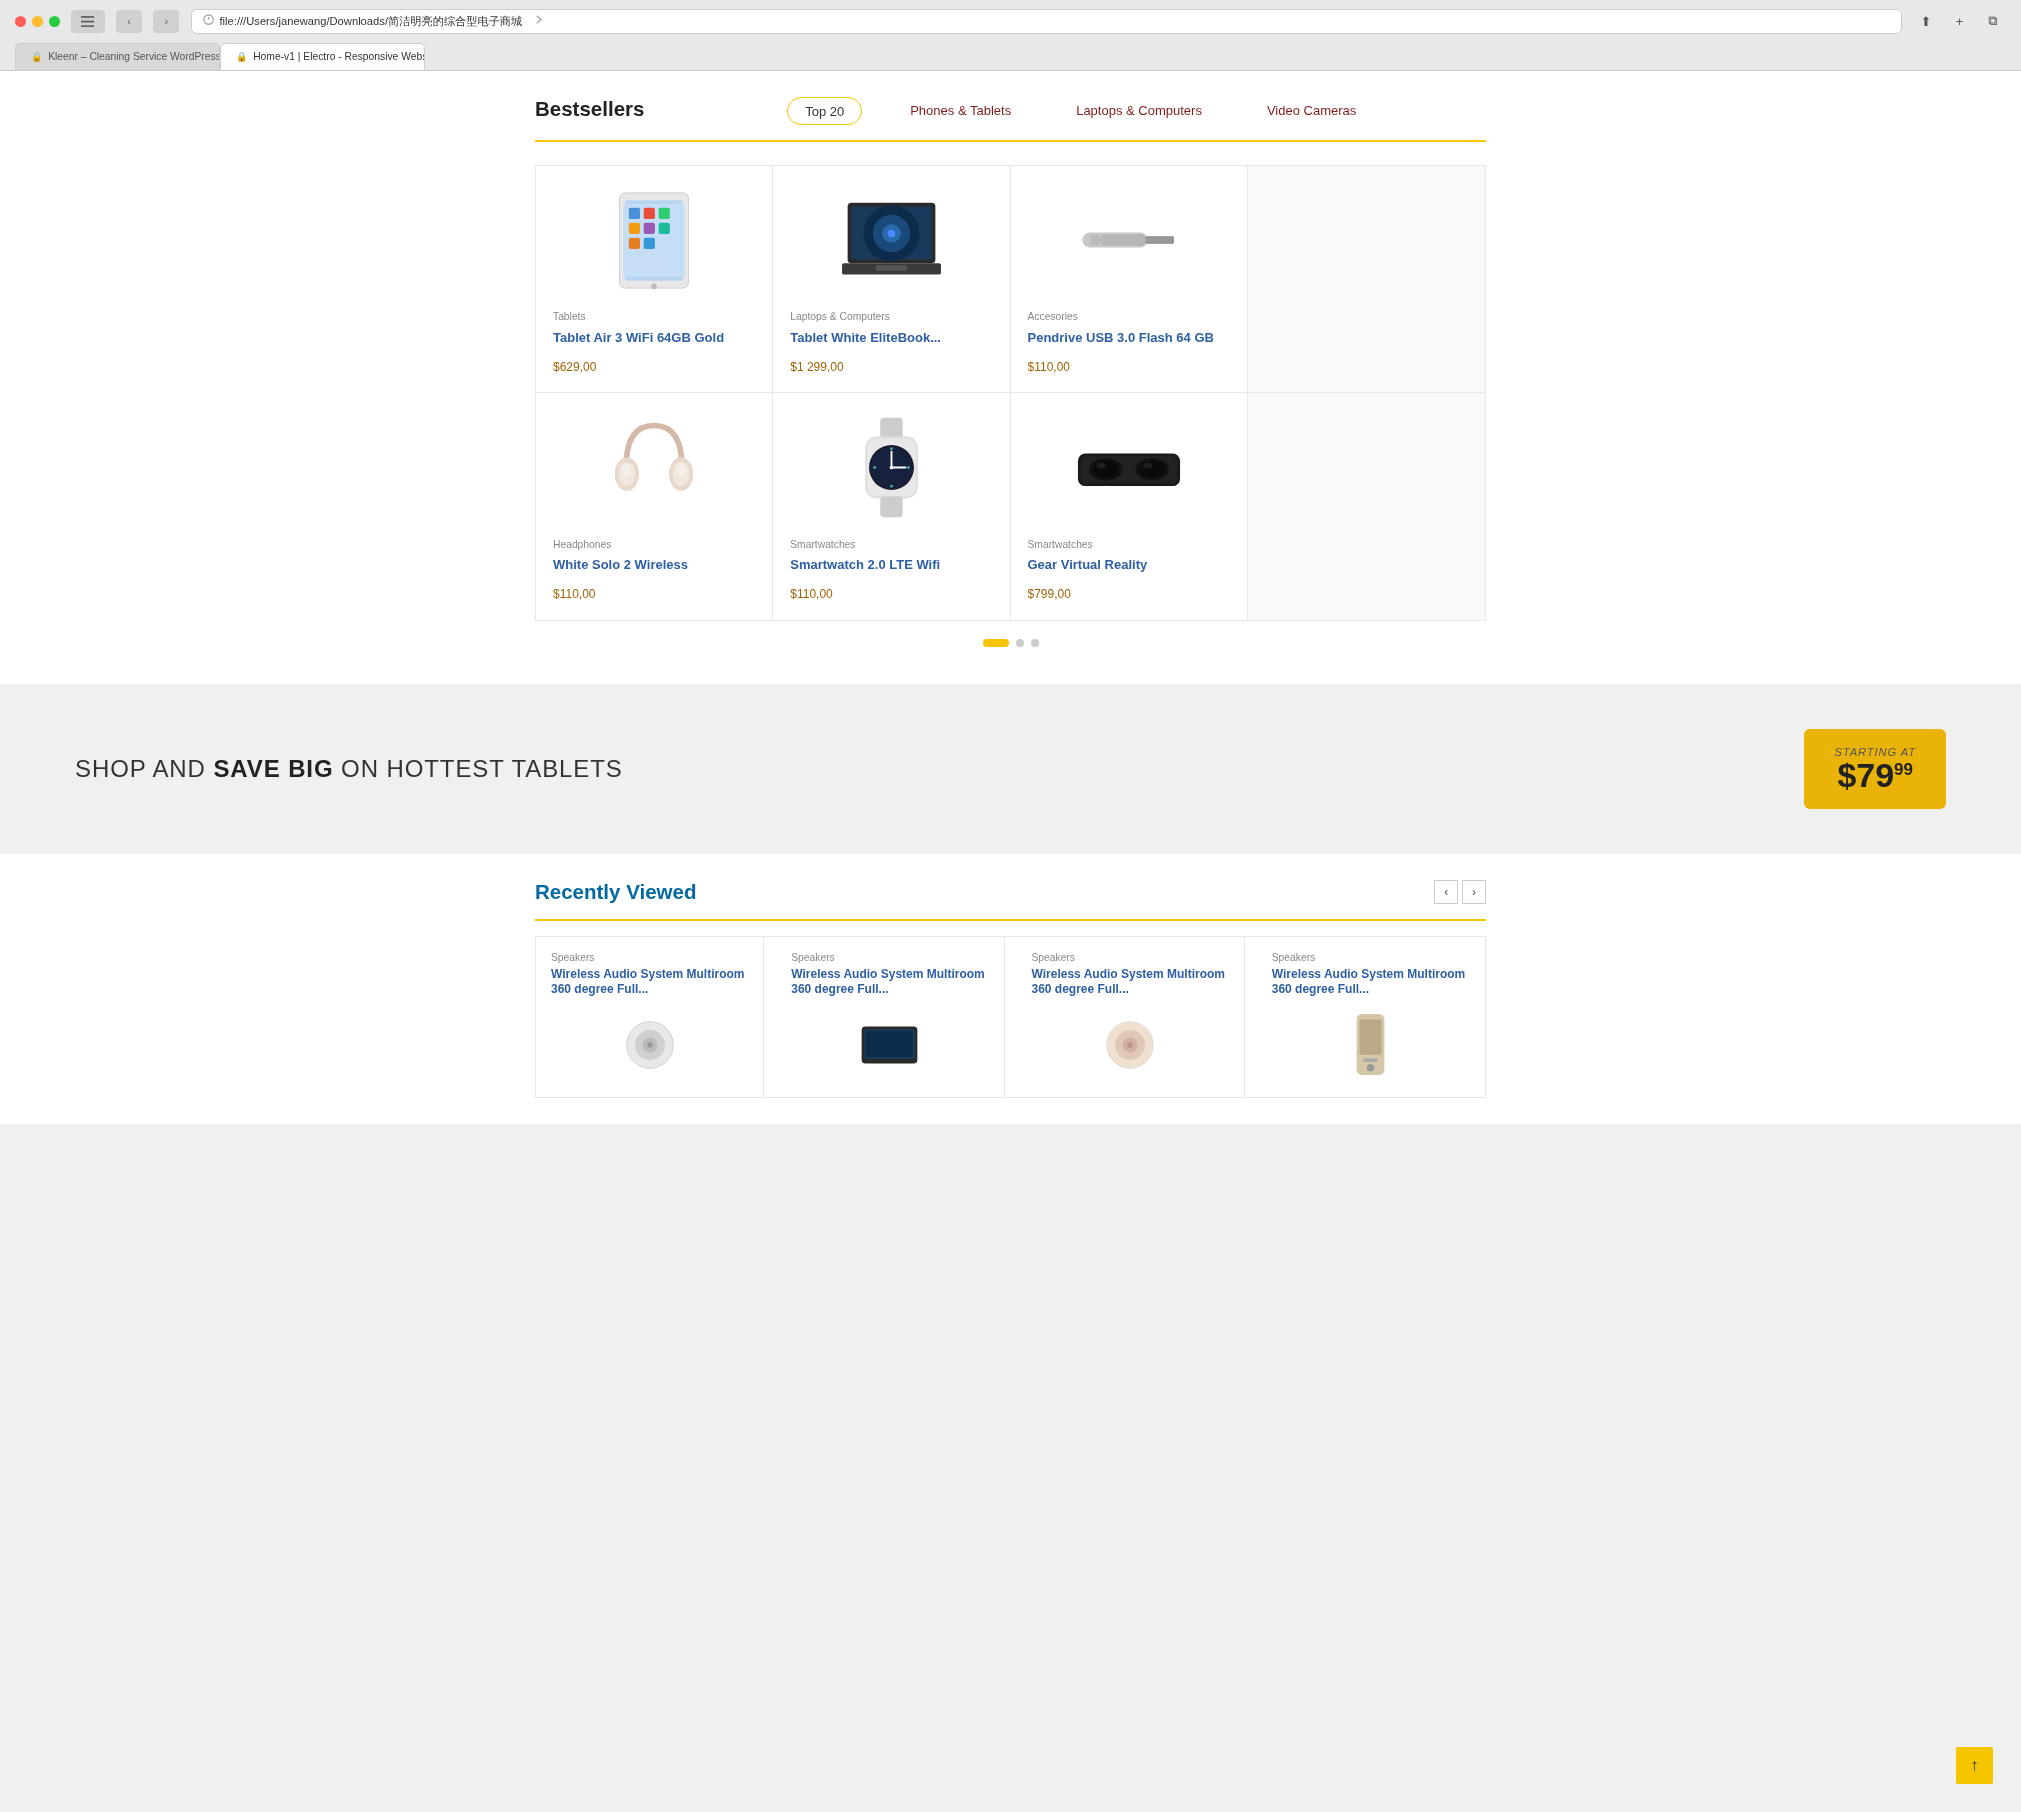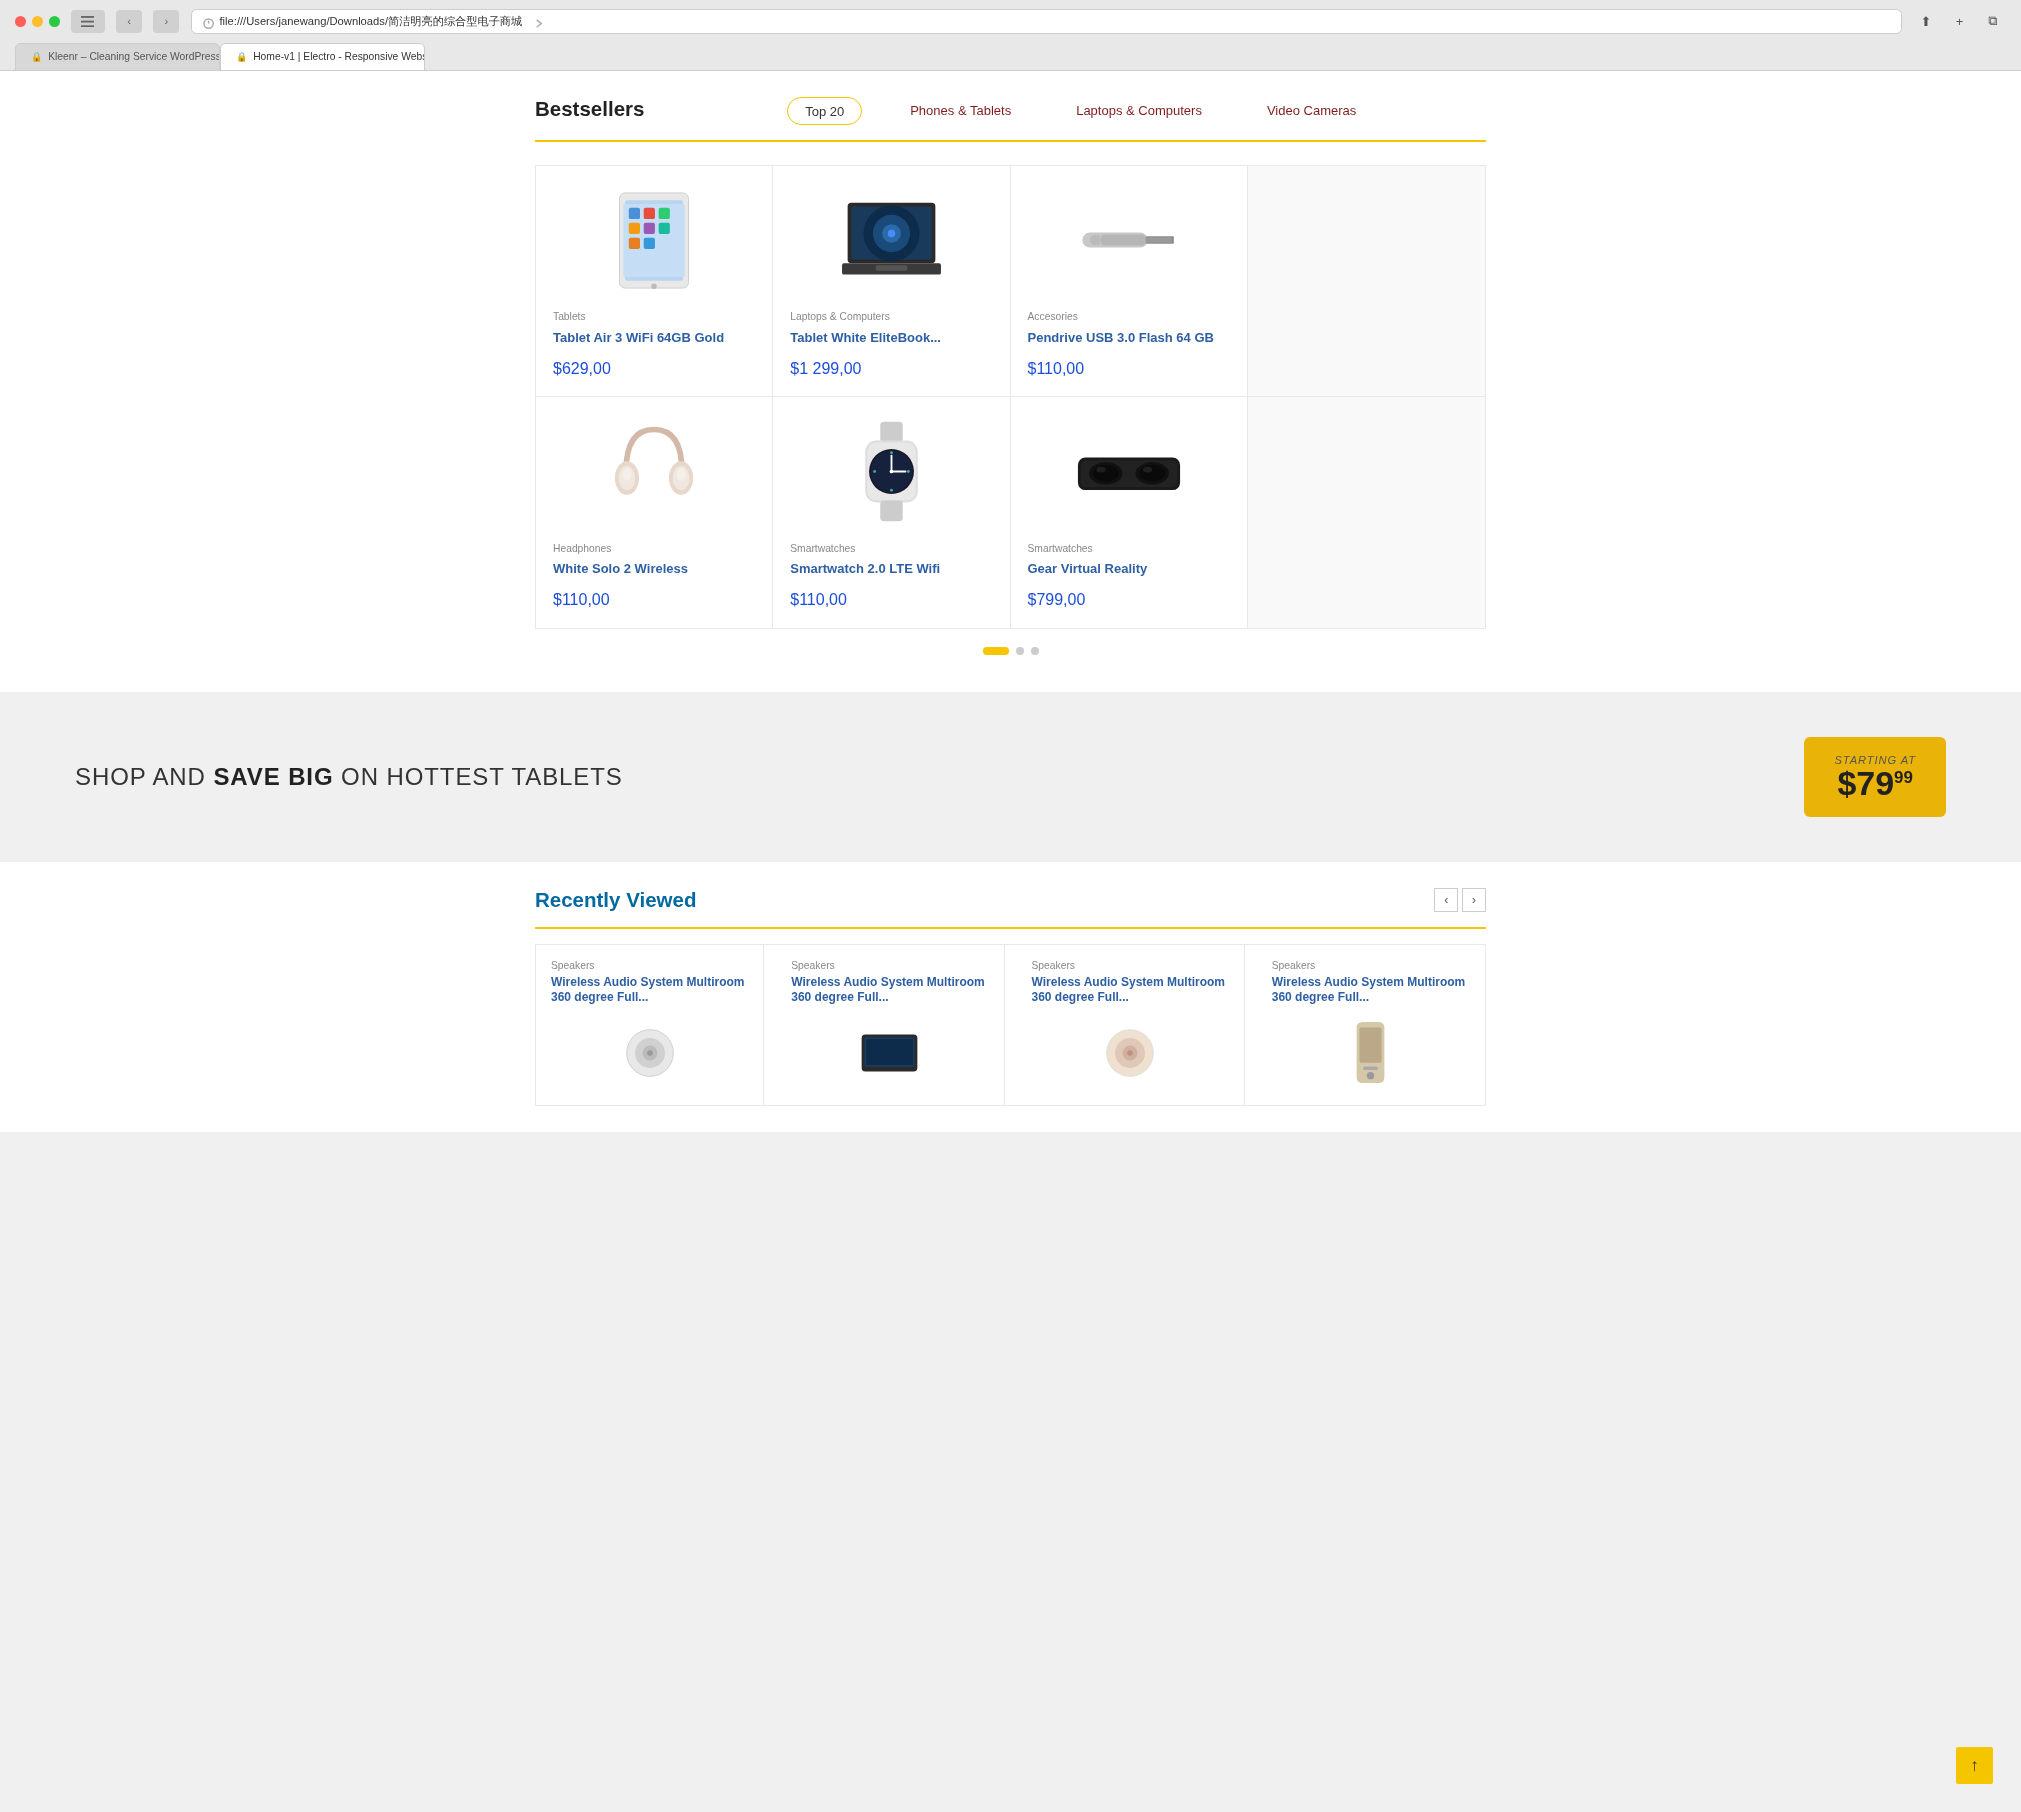--- a/index.html
+++ b/index.html
@@ -35,21 +35,21 @@
     }
     .address-bar {
       flex: 1;
       background: white;
       border: 0.9px solid #ccc;
       border-radius: 5.6px;
       padding: 3.7px 11.2px;
       font-size: 11.2px;
       color: #333;
       display: flex;
-      align-items: flex-end;
+      align-items: flex-start;
       gap: 5.6px;
     }
     .browser-actions {
       display: flex; gap: 7.5px;
     }
     .browser-action-btn {
       width: 26px; height: 22.4px; display: flex; align-items: center; justify-content: center; font-size: 13px; color: #555; cursor: pointer;
     }
     .browser-tabs {
       display: flex;
@@ -150,22 +150,22 @@
       color: #888;
       font-weight: 400;
     }
     .product-name {
       font-size: 13px;
       font-weight: 600;
       color: #2e5fa3;
       line-height: 1.3;
     }
     .product-price {
-      font-size: 16px;
-      color: #1d4ed8;
+      font-size: 12px;
+      color: #a16207;
       font-weight: 400;
       margin-top: 5.6px;
     }
 
     
     .carousel-dots {
       display: flex;
       justify-content: center;
       gap: 7.5px;
       padding: 18.6px 0;

